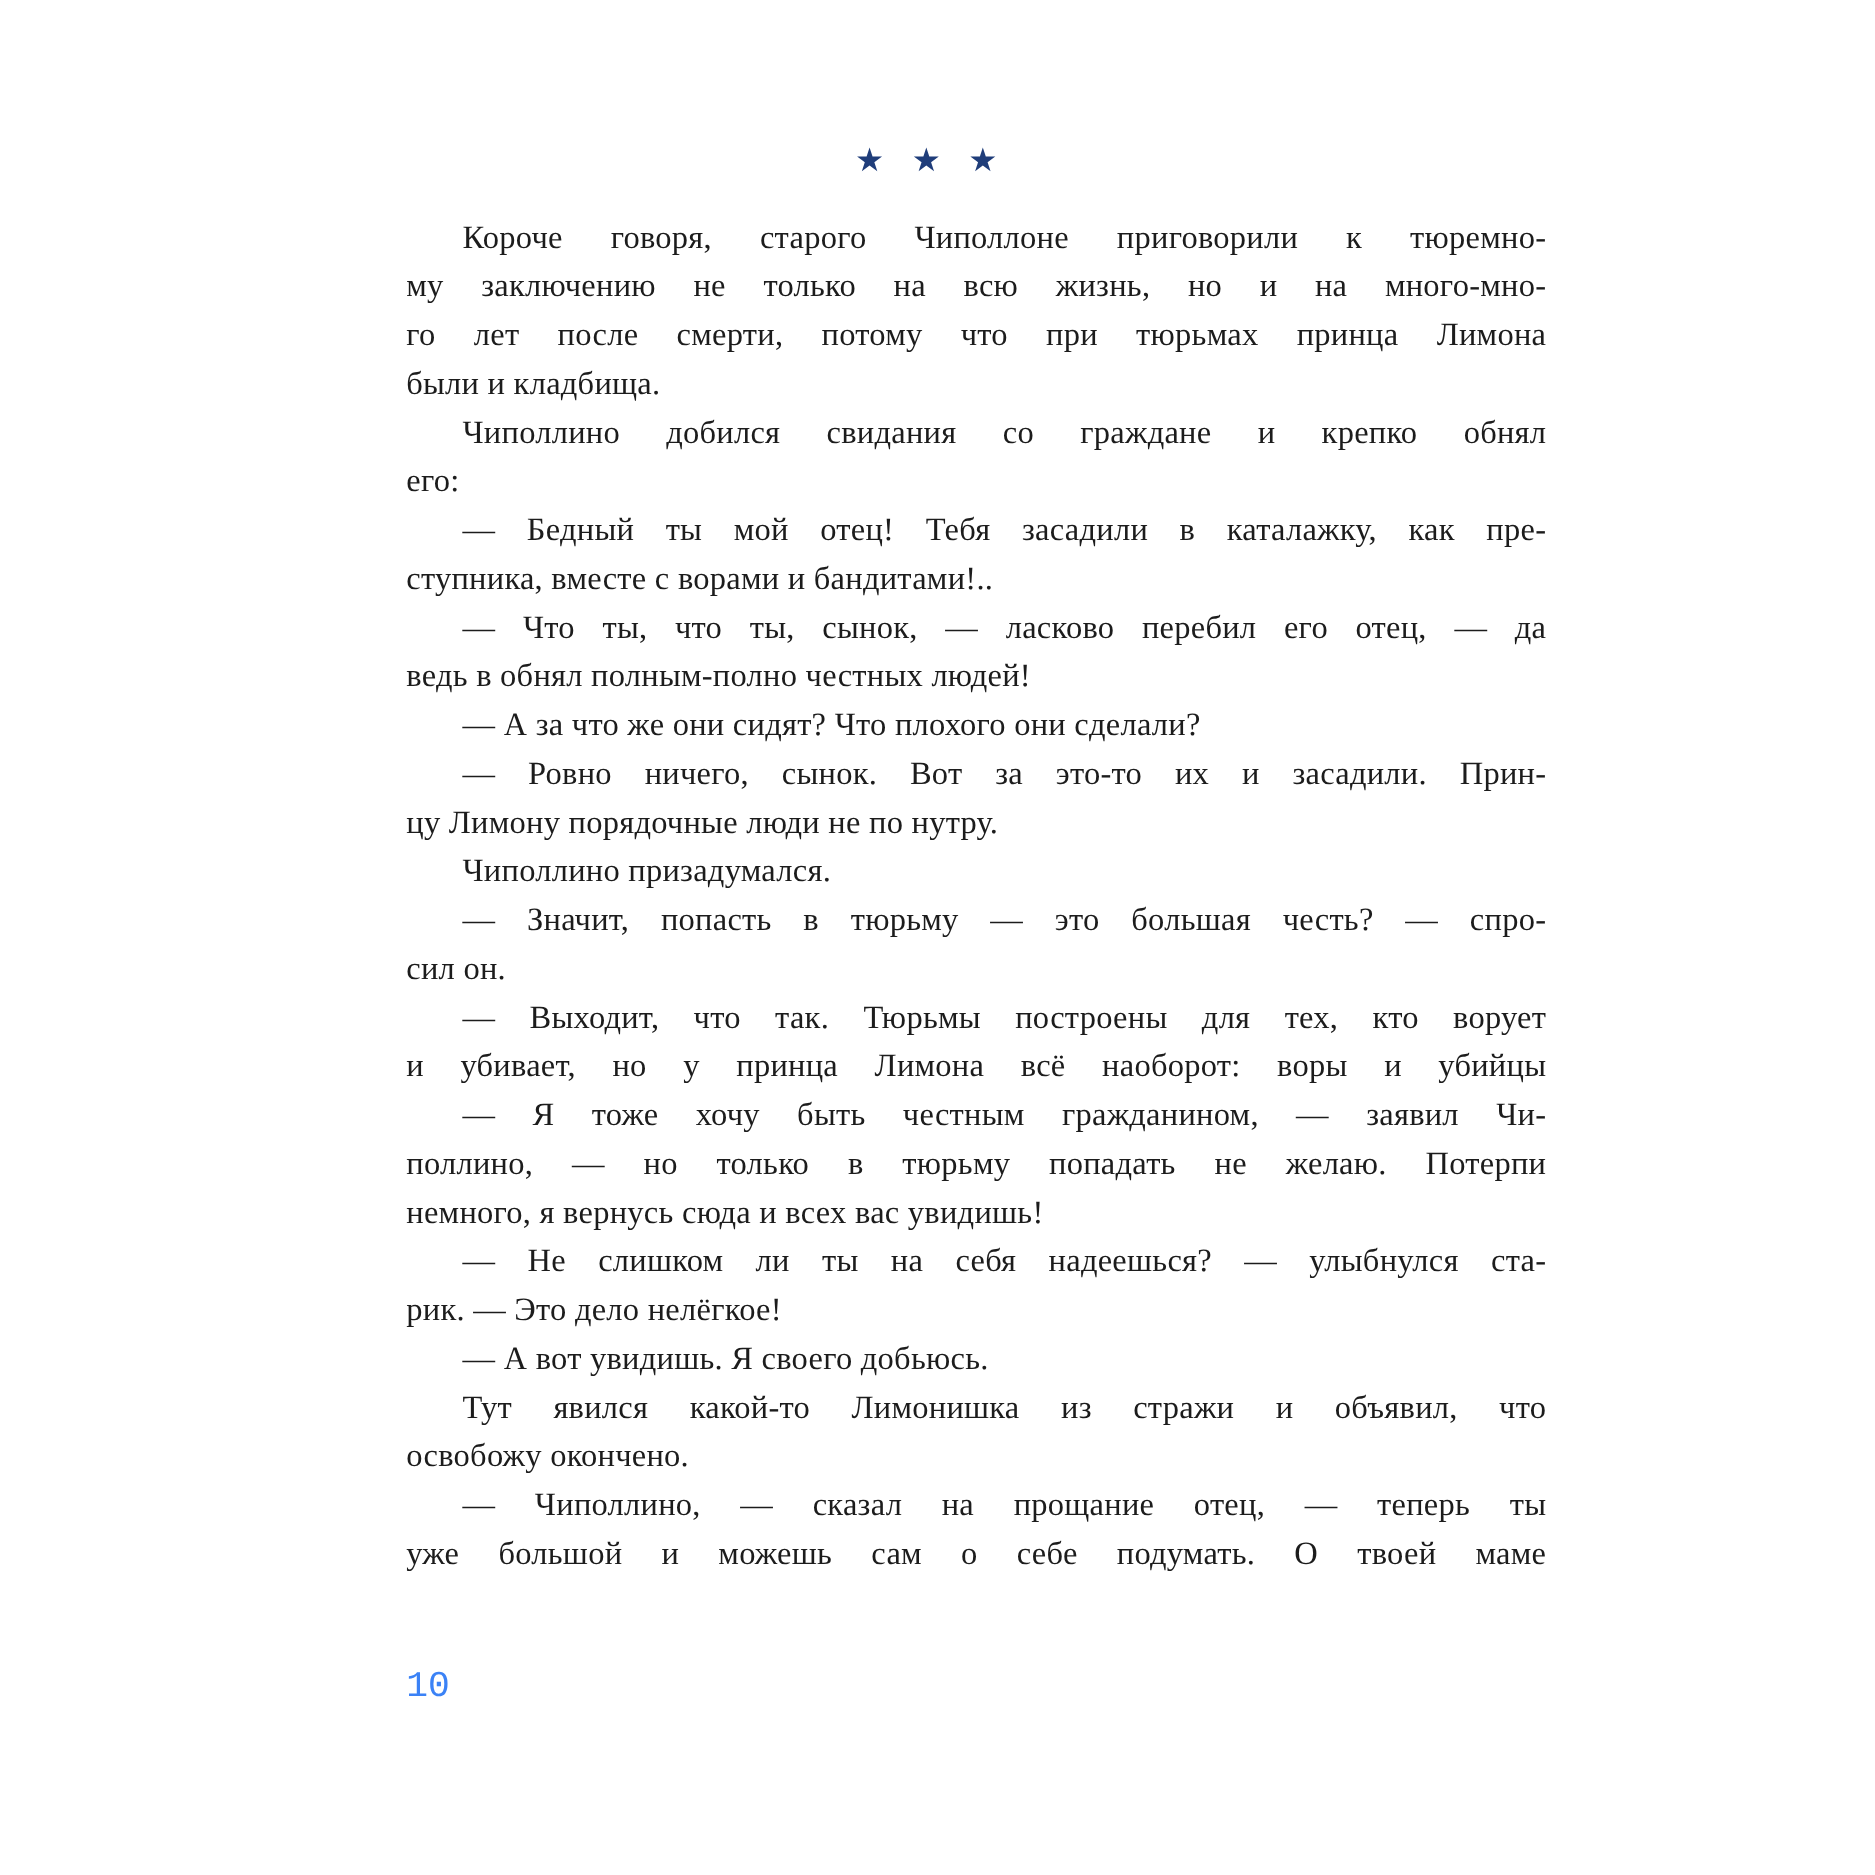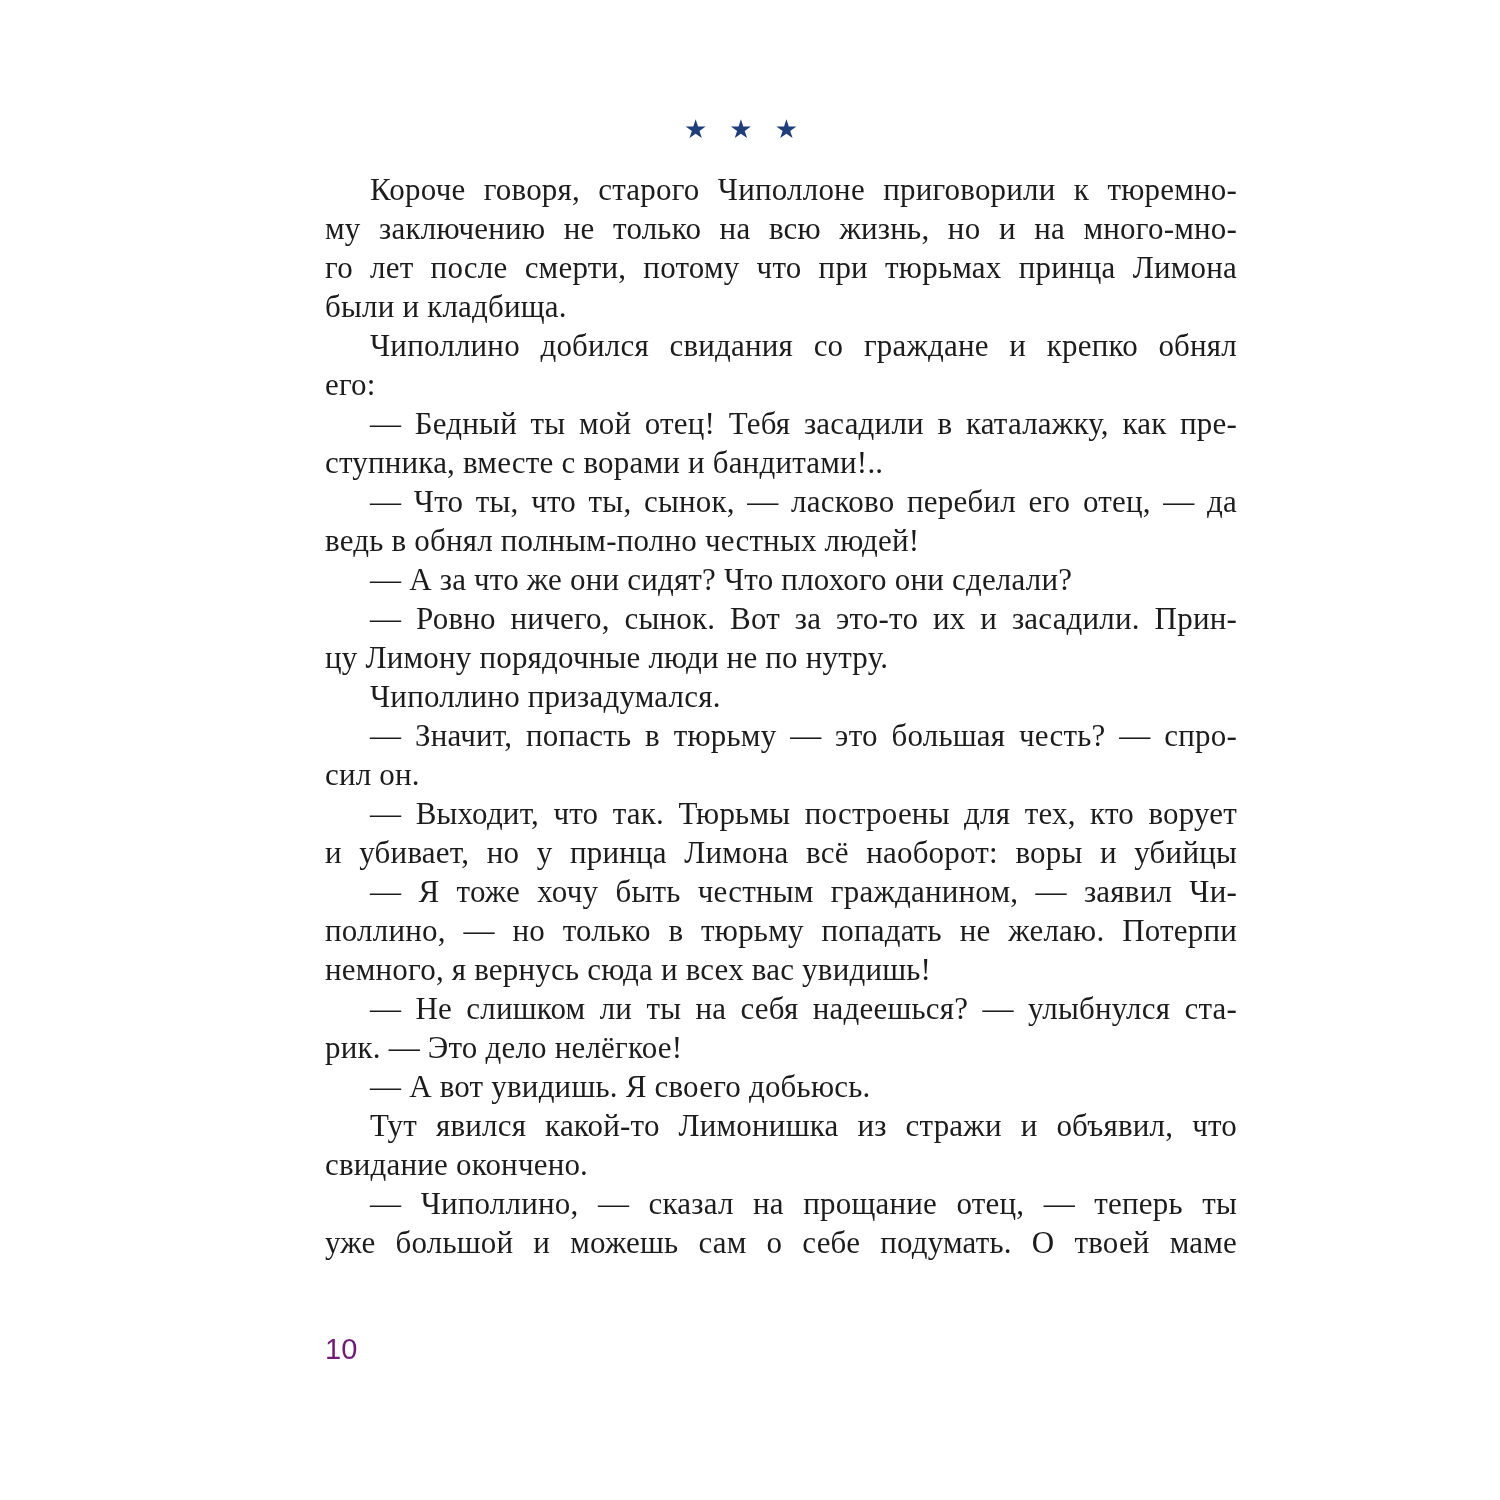--- a/index.html
+++ b/index.html
@@ -10,33 +10,33 @@
   }
   .ornament {
     position: absolute; left: 0; width: 1500px; top: 112px; height: 34px;
     text-align: center; color: #1f3d7a; font-size: 26px; line-height: 34px;
     font-family: "DejaVu Sans", sans-serif; letter-spacing: 18px;
   }
   .ornament span { display: inline-block; margin: 0 2px; }
   .text-block {
     position: absolute; left: 325px; top: 170px; width: 912px;
     font-family: "Liberation Serif", serif;
-    font-size: 31px; line-height: 39px; color: #1c1c1c;
+    font-size: 26px; line-height: 39px; color: #1c1c1c;
   }
   .line {
     display: block; height: 39px; white-space: nowrap;
     text-align: justify; text-align-last: justify;
     letter-spacing: 0.2px;
   }
   .line.indent { padding-left: 45px; }
   .line.last { text-align-last: left; }
   .page-number {
     position: absolute; left: 325px; top: 1330px;
-    font-family: Liberation Sans, sans-serif; font-size: 29px; line-height: 39px;
-    color: #701a75;
+    font-family: Liberation Mono, monospace; font-size: 29px; line-height: 39px;
+    color: #3b82f6;
   }
 </style>
 </head>
 <body>
 
 <div class="page">
   <div class="ornament">
     <span>★</span><span>★</span><span>★</span>
   </div>
 
@@ -59,19 +59,19 @@
       <span class="line last">сил он.</span>
       <span class="line indent">— Выходит, что так. Тюрьмы построены для тех, кто ворует</span>
       <span class="line">и убивает, но у принца Лимона всё наоборот: воры и убийцы</span>
       <span class="line indent">— Я тоже хочу быть честным гражданином, — заявил Чи-</span>
       <span class="line">поллино, — но только в тюрьму попадать не желаю. Потерпи</span>
       <span class="line last">немного, я вернусь сюда и всех вас увидишь!</span>
       <span class="line indent">— Не слишком ли ты на себя надеешься? — улыбнулся ста-</span>
       <span class="line last">рик. — Это дело нелёгкое!</span>
       <span class="line indent last">— А вот увидишь. Я своего добьюсь.</span>
       <span class="line indent">Тут явился какой-то Лимонишка из стражи и объявил, что</span>
-      <span class="line last">свидание окончено.</span>
+      <span class="line last">освобожу окончено.</span>
       <span class="line indent">— Чиполлино, — сказал на прощание отец, — теперь ты</span>
       <span class="line">уже большой и можешь сам о себе подумать. О твоей маме</span>
     </div>
 
   <div class="page-number">10</div>
 </div>
 
 </body></html>

